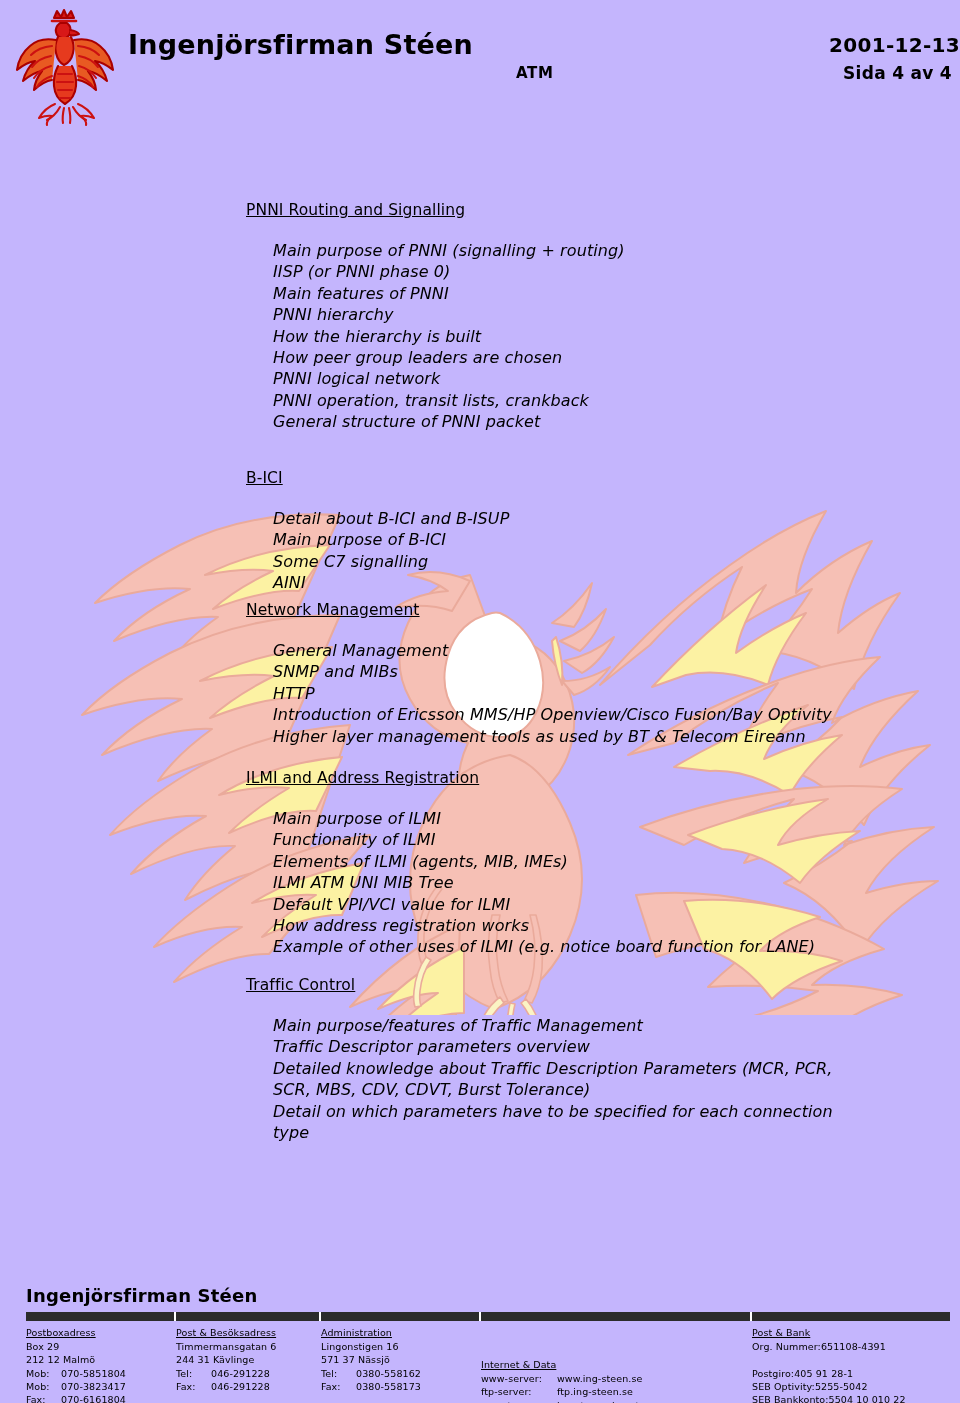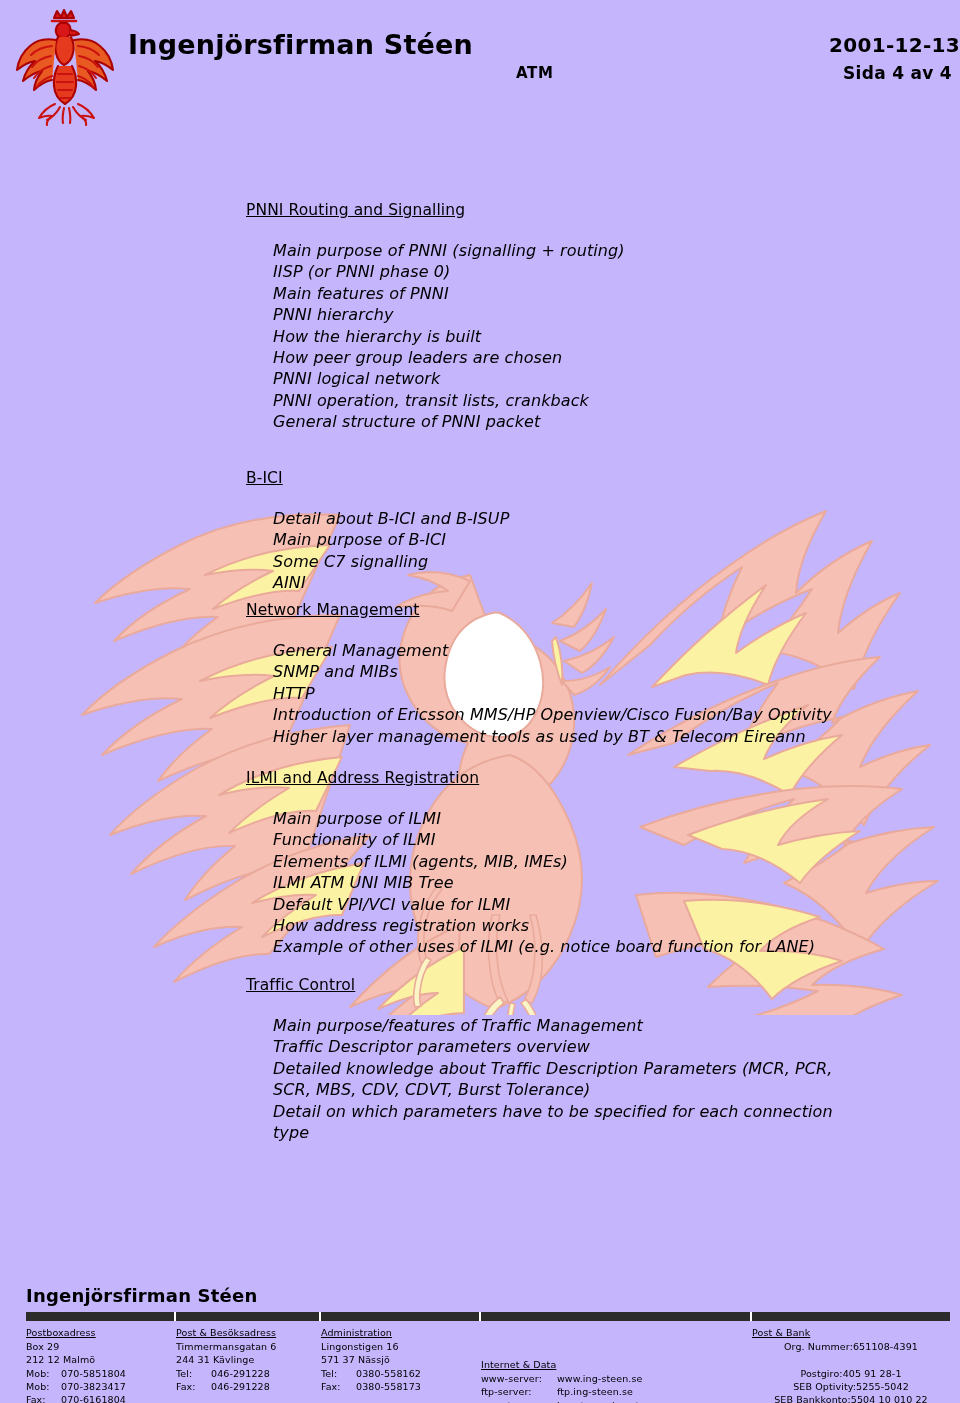--- a/index.html
+++ b/index.html
@@ -208,21 +208,21 @@
   .fcol-2 { left: 150px; width: 145px; }
   .fcol-3 { left: 295px; width: 150px; }
   .fcol-4 { left: 455px; width: 270px; margin-top: 32px; }
   .fcol-5 { left: 726px; width: 198px; }
 
   .fcol-1 .fk { width: 35px; }
   .fcol-2 .fk { width: 35px; }
   .fcol-3 .fk { width: 35px; }
   .fcol-4 .fk { width: 76px; }
 
-  .fcol-5 .frow { display: flex; justify-content: center; }
+  .fcol-5 .frow { display: flex; justify-content: flex-start; }
   .fcol-5 .fk { text-align: left; }
   .fcol-5 .fv { text-align: right; }
   .fcol-5 .fspacer { display: block; height: 13.2px; }
 </style>
 </head>
 <body>
 
 <div class="page">
 
   <div class="header">

